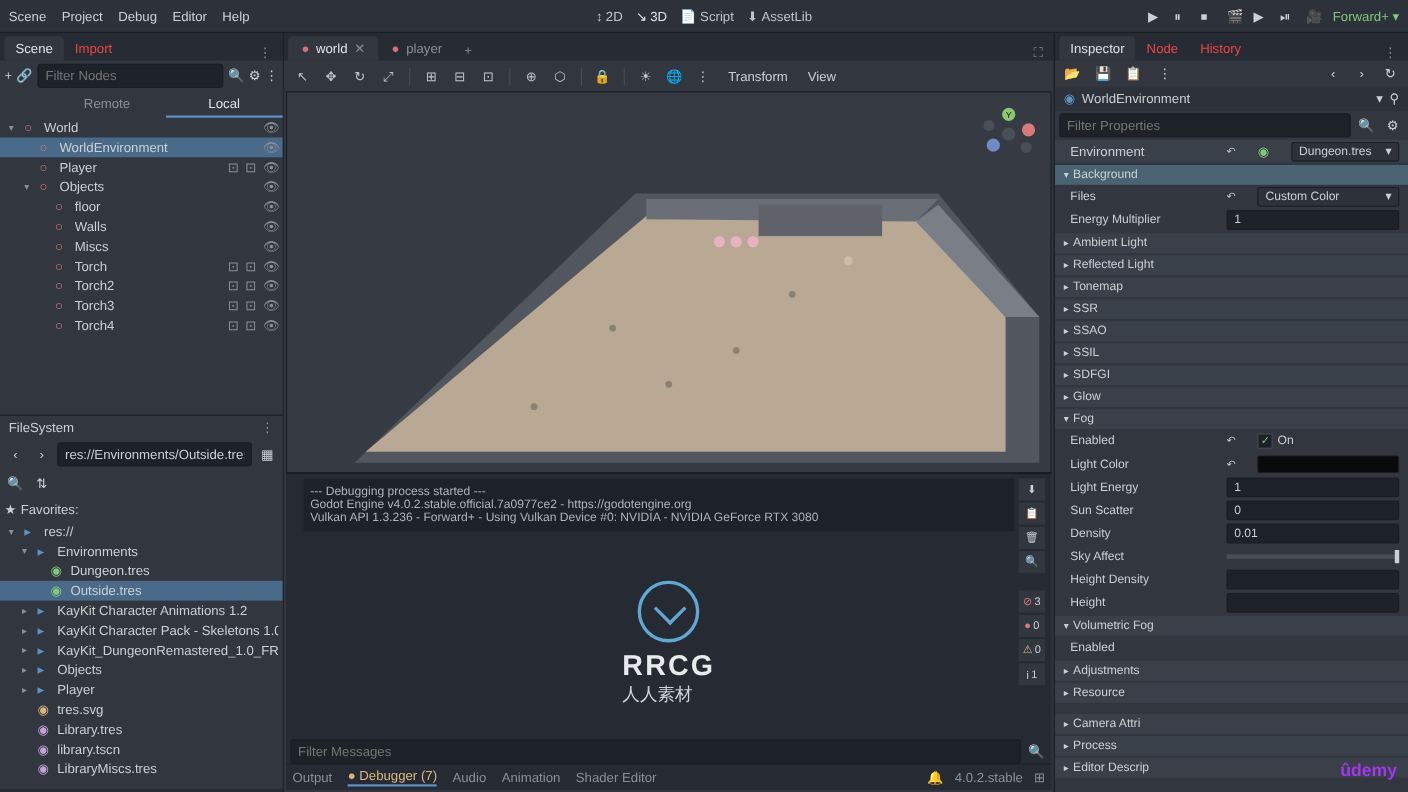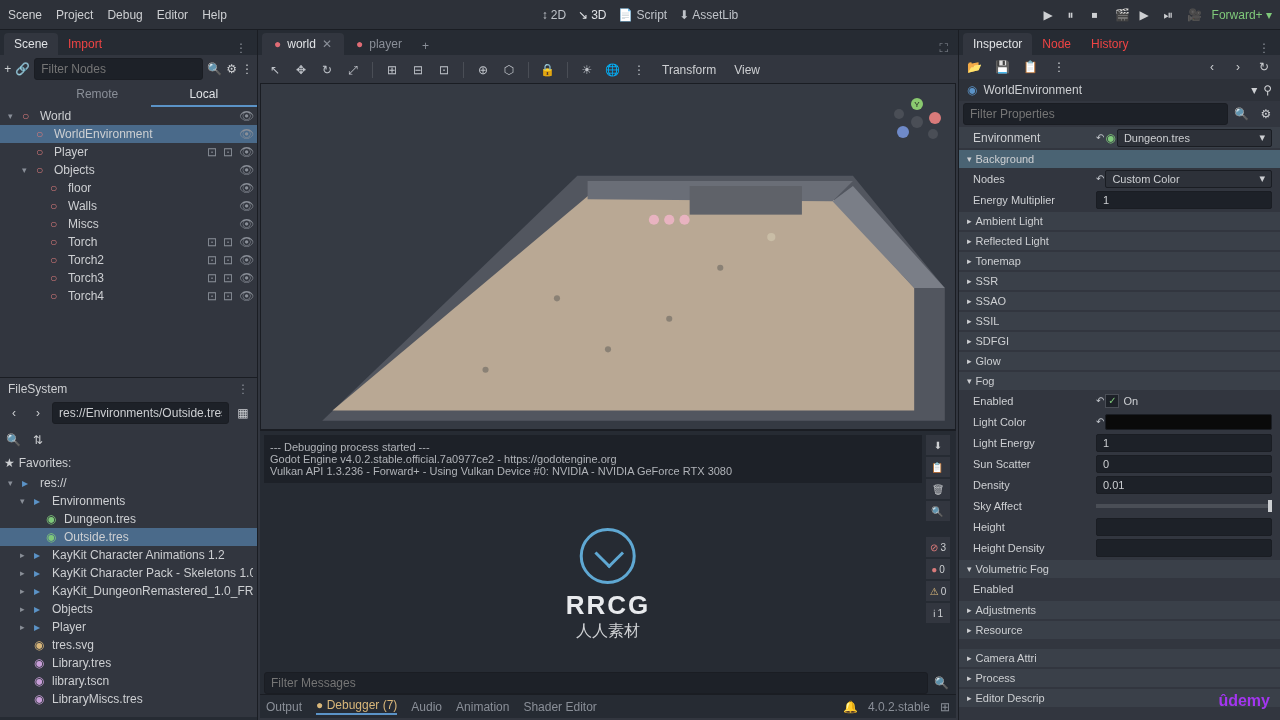--- a/index.html
+++ b/index.html
@@ -47,48 +47,48 @@
 .scene-tabs .expand { margin-left: auto; margin-right: 6px; color: #8a8f98; }
 .viewport-wrap { background: #32363f; display: flex; flex-direction: column; flex: 1; padding: 2px; }
 .vp-toolbar { height: 26px; display: flex; align-items: center; gap: 8px; padding: 0 6px; }
 .vp-toolbar .sep { width: 1px; height: 16px; background: #4a4e56; margin: 0 2px; }
 .vp-toolbar .tbtn { width: 18px; height: 18px; color: #bfc3c9; display:inline-flex; align-items:center; justify-content:center; }
 .viewport { position: relative; flex: 1; background: #333740; border: 1px solid #1a1d23; overflow: hidden; }
 .persp-badge { position: absolute; top: 8px; left: 8px; background: rgba(35,39,46,.85); padding: 3px 10px; border-radius: 3px; display: flex; align-items: center; gap: 6px; color: #cdcfd2; }
 .gizmo3d { position: absolute; top: 10px; right: 10px; width: 56px; height: 56px; }
 .viewport-scene { position: absolute; inset: 0; }
 .output-panel { height: 288px; background: #262b33; display: flex; flex-direction: column; border-top: 1px solid #1a1d23; }
-.console { flex: 1; background: #1d2128; margin: 4px 34px 4px 4px; padding: 6px; font-family: "Courier New", monospace; font-size: 11px; color: #b0b3b8; position: relative; overflow: hidden; }
+.console { flex: 1; background: #1d2128; margin: 4px 34px 4px 16px; padding: 6px; font-family: "Courier New", monospace; font-size: 11px; color: #b0b3b8; position: relative; overflow: hidden; }
 .console-side { position: absolute; right: 4px; top: 4px; bottom: 30px; width: 28px; display: flex; flex-direction: column; gap: 2px; align-items: center; }
 .console-side .side-btn { width: 24px; height: 20px; background: #32363f; display: flex; align-items: center; justify-content: center; gap: 2px; font-size: 10px; }
 .filter-row { height: 22px; display: flex; align-items: center; padding: 0 4px; gap: 4px; }
 .filter-row input { flex: 1; }
 .bottom-tabs { height: 24px; display: flex; align-items: center; padding: 0 6px; gap: 14px; border-top: 1px solid #1a1d23; }
 .bottom-tabs .tab { color: #8a8f98; }
 .bottom-tabs .tab.active { color: #e0e2e5; border-bottom:2px solid #5b93c7; padding-bottom:1px; }
 .bottom-tabs .right { margin-left: auto; display: flex; gap: 10px; align-items: center; color: #8a8f98; }
 .right-panel { width: 322px; background: #262b33; border-left: 1px solid #1a1d23; display: flex; flex-direction: column; }
 .insp-obj { background: #2d3139; padding: 4px 8px; display: flex; align-items: center; gap: 6px; }
 .insp-obj .obj-name { flex: 1; }
 .insp-toolbar { height: 24px; display: flex; align-items: center; padding: 0 6px; gap: 8px; }
 .insp-toolbar .navs { margin-left:auto; display:flex; gap:6px; }
 .insp-filter { padding: 2px 4px; display: flex; gap: 4px; align-items:center; }
 .insp-body { flex: 1; overflow-y: hidden; font-size: 11px; }
 .prop-section { background: #3a4049; padding: 3px 8px; margin-top: 2px; display: flex; align-items: center; gap: 4px; cursor:pointer; }
 .prop-section .chev { font-size: 9px; color: #cdcfd2; }
 .prop-section.sub { background: #4a6373; }
-.prop-row { display: flex; align-items: center; padding: 2px 8px; height: 21px; gap: 1px; }
+.prop-row { display: flex; align-items: center; padding: 2px 8px; height: 21px; gap: 20px; }
 .prop-row .label { flex: 0 0 128px; color: #cdcfd2; padding-left: 6px; }
 .prop-row .value { flex: 1; display: flex; align-items: center; gap: 4px; }
 .prop-row .num-input { background: #1d2128; border: 1px solid #1a1d23; color: #cdcfd2; width: 100%; padding: 1px 6px; font-size: 11px; height: 18px; border-radius:2px; }
 .prop-row .dropdown { background: #2d3139; border: 1px solid #1a1d23; color: #cdcfd2; width: 100%; padding: 1px 6px; font-size: 11px; height: 18px; display:flex; align-items:center; justify-content:space-between; border-radius:2px; }
 .prop-row .color-swatch { width: 100%; height: 16px; background: #0a0a0a; border: 1px solid #1a1d23; border-radius:2px; }
 .prop-row .checkbox { width: 14px; height: 14px; background: #1d2128; border: 1px solid #4a4e56; display: inline-flex; align-items: center; justify-content: center; color: #7fc97a; font-size:10px; }
 .revert-ico { color: #bfc3c9; font-size:10px; }
-.watermark { position: absolute; left: 50%; top: 64%; transform: translate(-50%, -50%); text-align: center; pointer-events: none; }
+.watermark { position: absolute; left: 50%; top: 64%; transform: translate(-50%, -50%); pointer-events: none; }
 .watermark .logo { width: 56px; height: 56px; border: 3px solid #5fa8d3; border-radius: 50%; margin: 0 auto 6px; position: relative; }
 .watermark .logo::before { content:""; position:absolute; width: 18px; height: 18px; border-left:3px solid #5fa8d3; border-bottom:3px solid #5fa8d3; left: 16px; top: 12px; transform: rotate(-45deg); }
 .watermark .txt1 { font-size: 26px; font-weight: bold; letter-spacing: 2px; color: #e8eaed; }
 .watermark .txt2 { font-size: 16px; color: #d0d2d5; }
 .udemy-badge { position:absolute; right:10px; bottom:10px; color:#a435f0; font-weight:bold; font-size:16px; }
 svg { display: block; }
 .output-panel-wrap { position: relative; flex: 1; }
 </style>
 </head>
 <body>
@@ -519,21 +519,21 @@
             <span>Dungeon.tres</span>
             <span>▾</span>
           </div>
       </div>
       <div class="insp-body" id="insp-body">
           <div class="prop-section sub">
             <span class="chev">▾</span>
             <span>Background</span>
           </div>
           <div class="prop-row">
-            <span class="label">Nodes</span>
+            <span class="label">Files</span>
             <span class="revert-ico">↶</span>
             <div class="value">
               <div class="dropdown">
                 <span>Custom Color</span>
                 <span>▾</span>
               </div>
             </div>
           </div>
           <div class="prop-row">
             <span class="label">Energy Multiplier</span>
@@ -612,27 +612,27 @@
           </div>
           <div class="prop-row">
             <span class="label">Sky Affect</span>
             <div class="value">
               <div style="flex:1;height:4px;background:#4a4e56;position:relative">
                 <div style="position:absolute;right:0;top:-4px;width:4px;height:12px;background:#cdcfd2"></div>
               </div>
             </div>
           </div>
           <div class="prop-row">
+            <span class="label">Height Density</span>
+            <div class="value">
+              <input class="num-input" value="" style="">
+            </div>
+          </div>
+          <div class="prop-row">
             <span class="label">Height</span>
-            <div class="value">
-              <input class="num-input" value="" style="">
-            </div>
-          </div>
-          <div class="prop-row">
-            <span class="label">Height Density</span>
             <div class="value">
               <input class="num-input" value="" style="">
             </div>
           </div>
           <div class="prop-section">
             <span class="chev">▾</span>
             <span>Volumetric Fog</span>
           </div>
           <div class="prop-row">
             <span class="label">Enabled</span>

